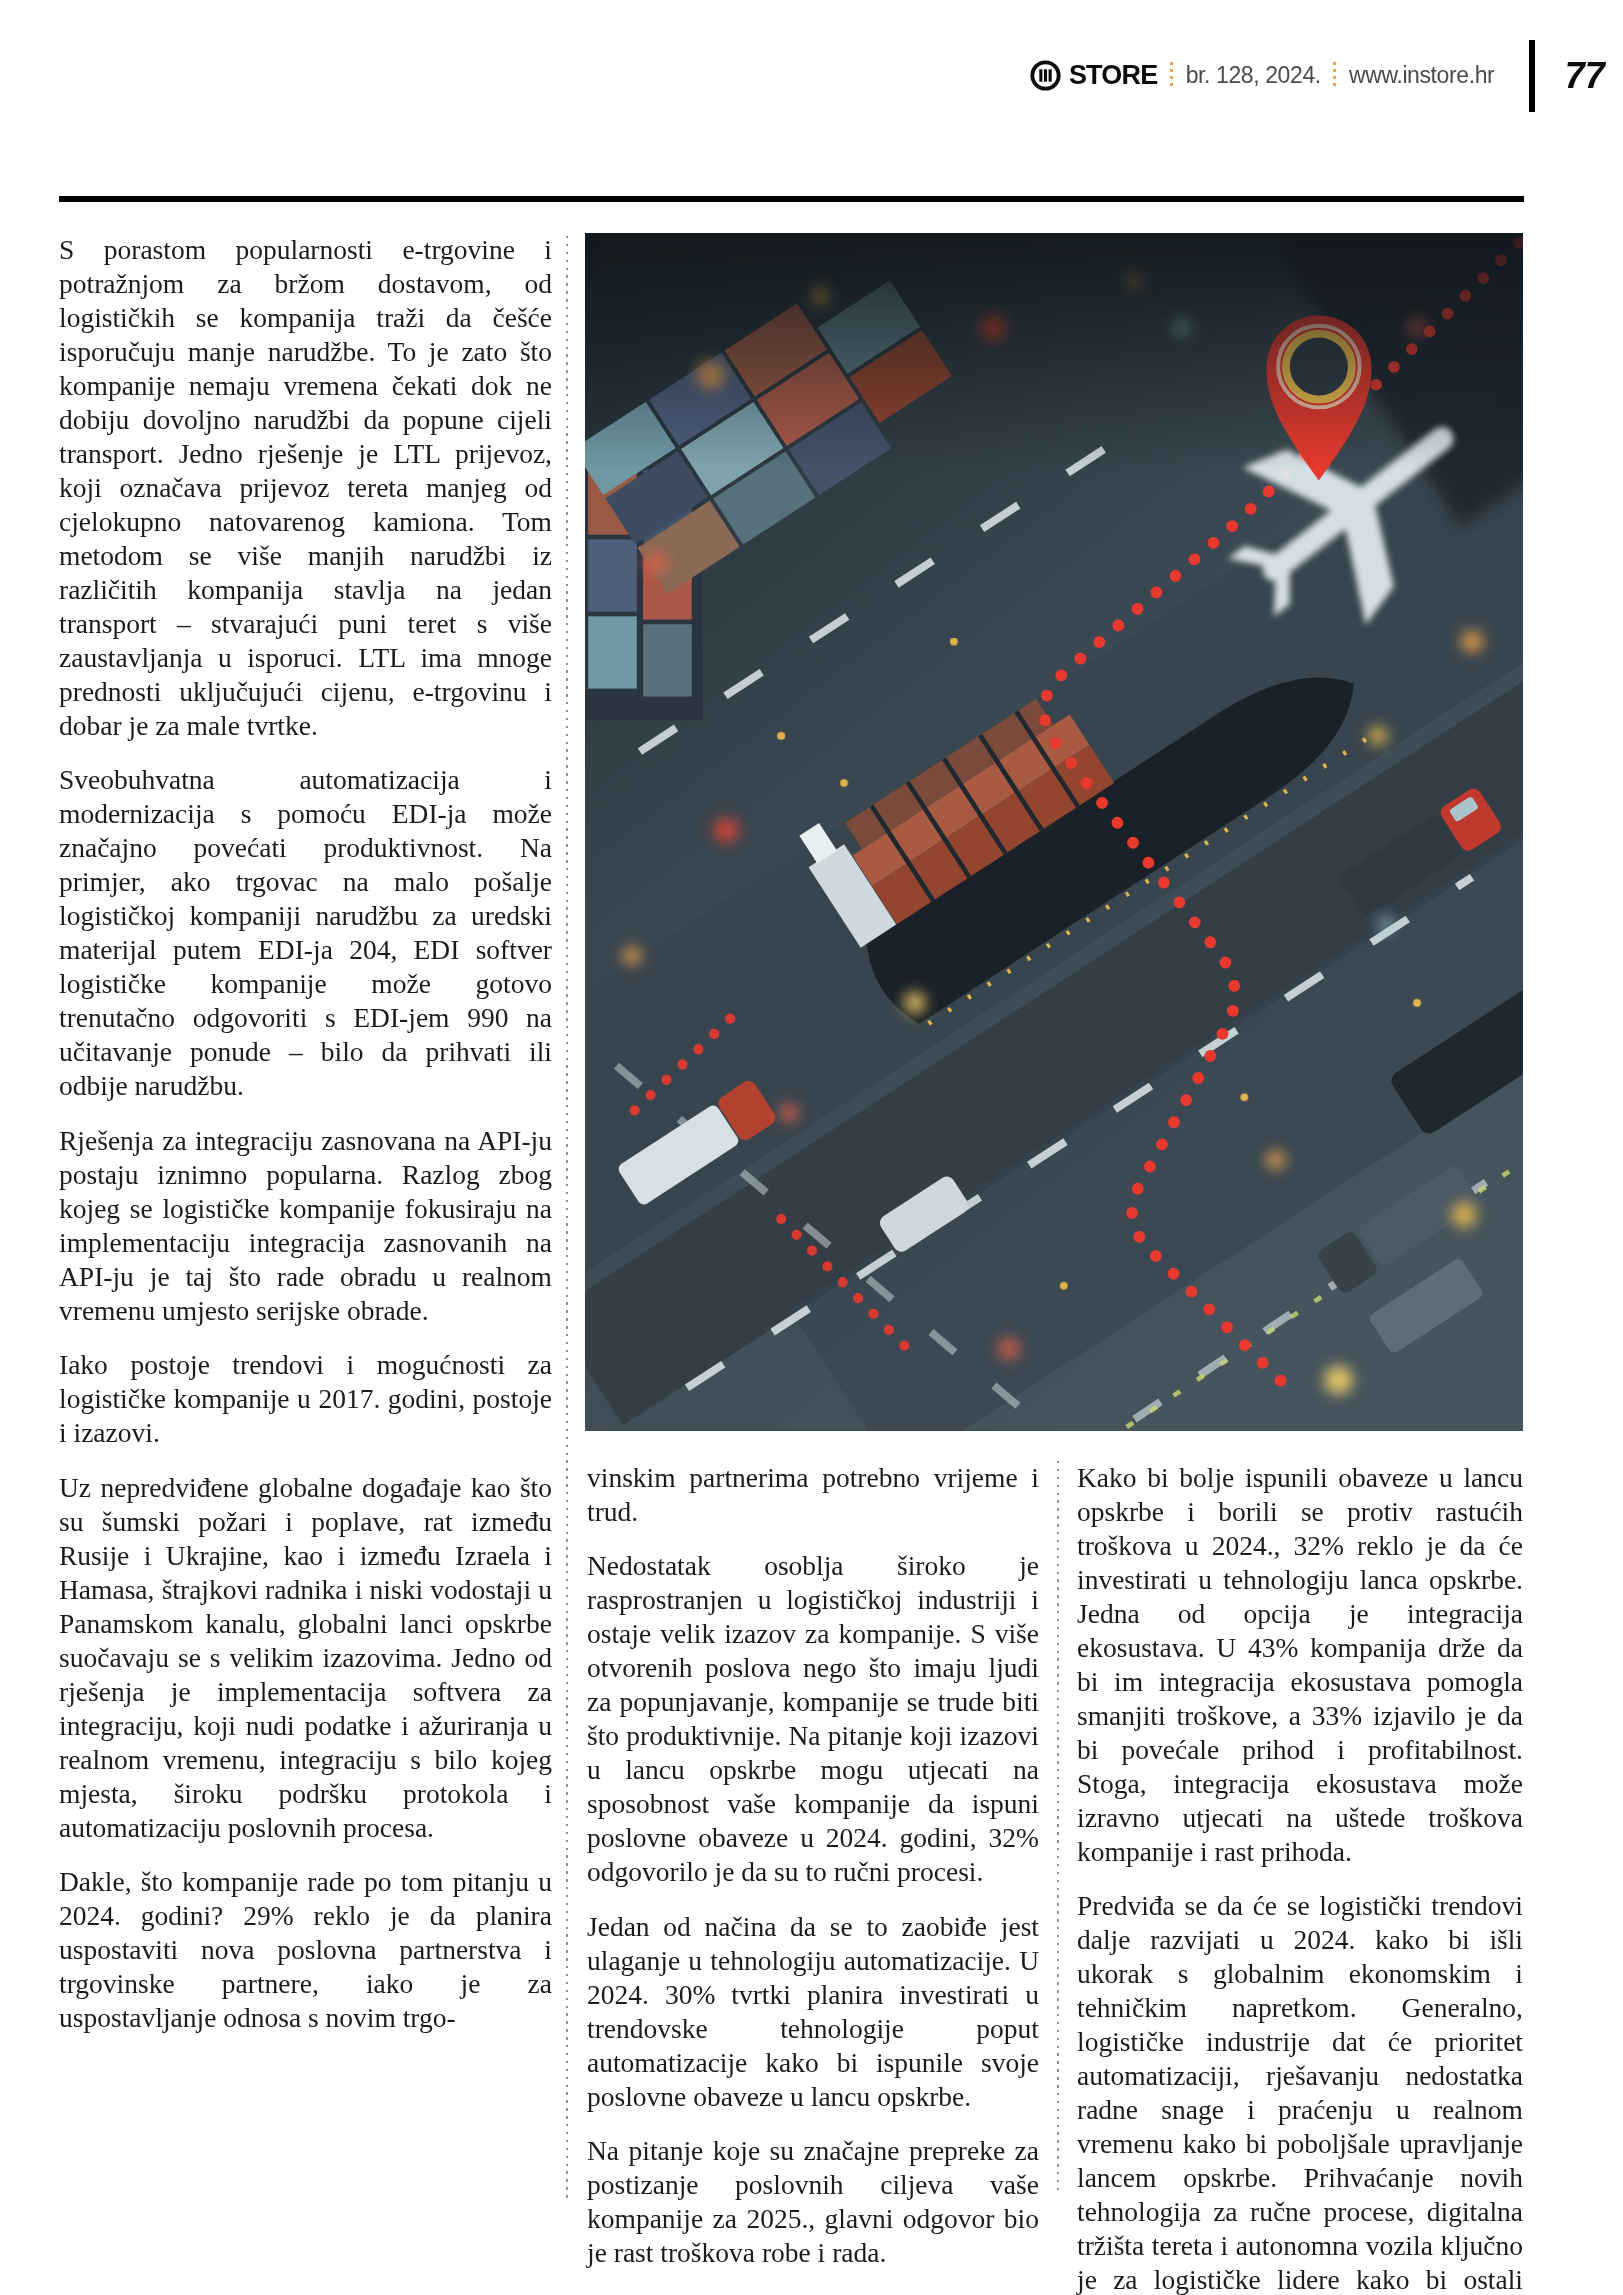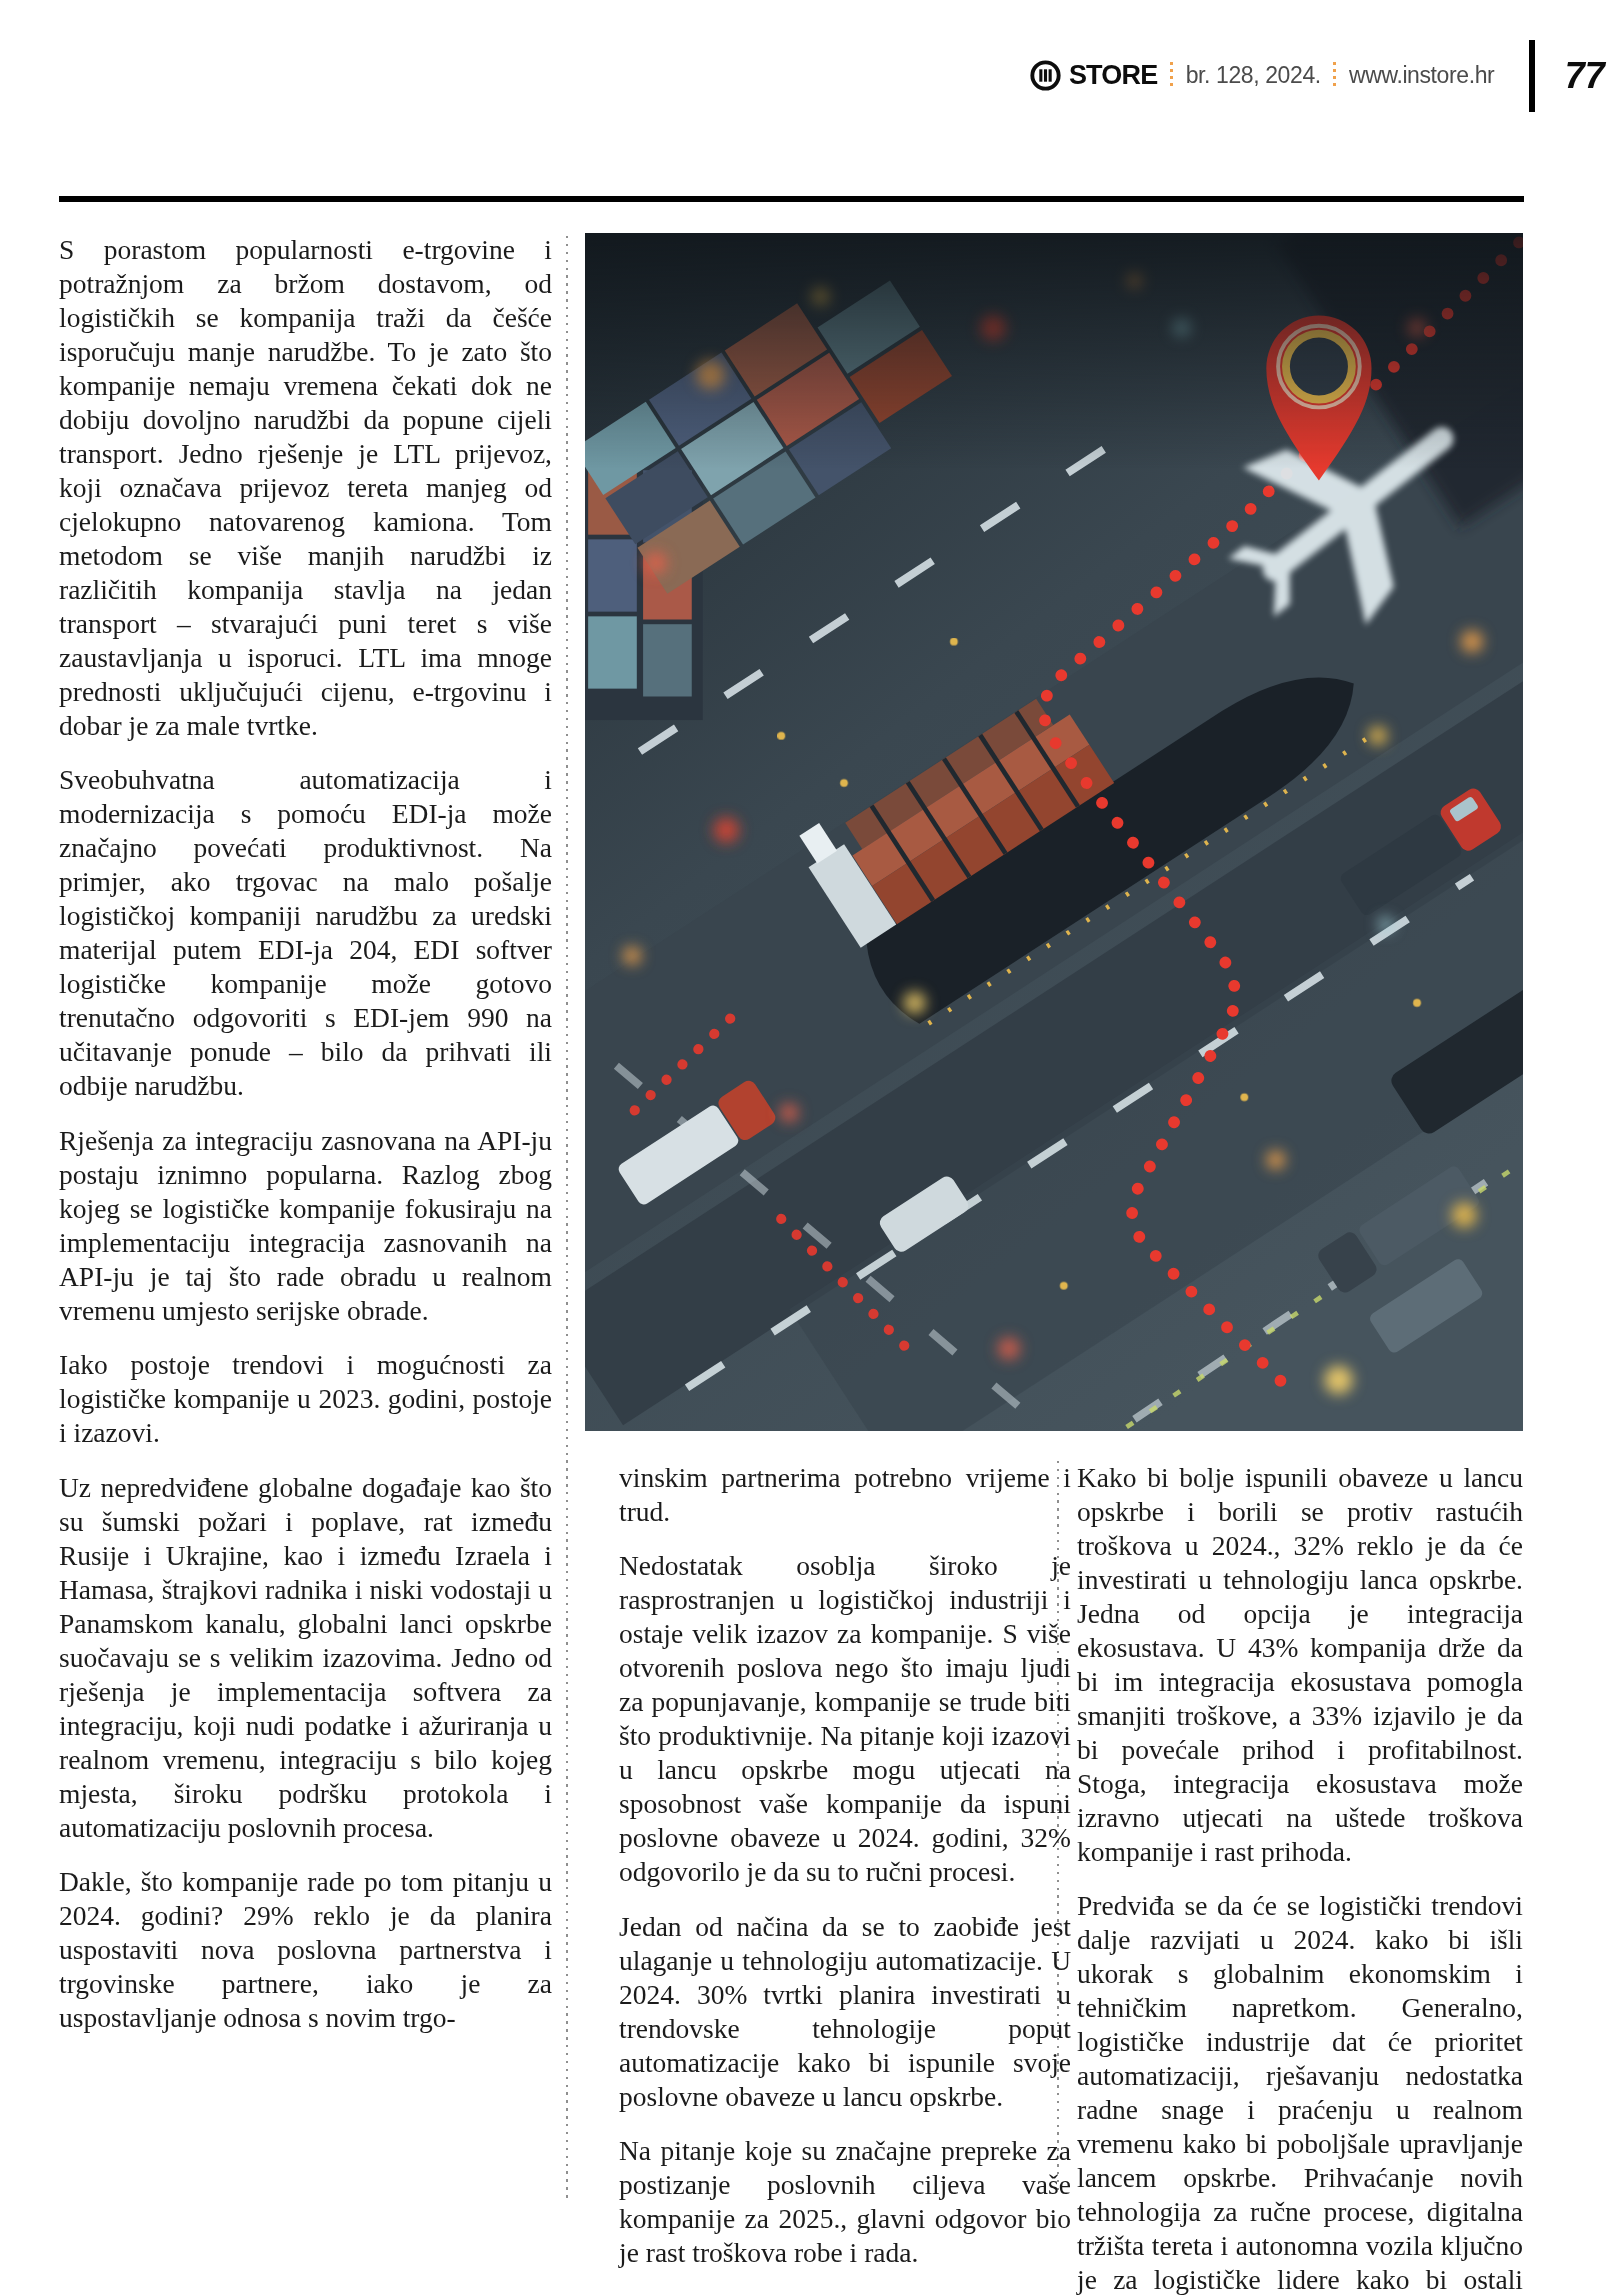--- a/index.html
+++ b/index.html
@@ -21,21 +21,21 @@
   }
   .mast-issue,.mast-site{font-size:23px;color:var(--muted-color,#4b4b4b);letter-spacing:-0.4px;}
   .mast-bar{width:5.5px;height:72px;background:#000;margin:0 30px 0 35px;}
   .mast-page{font-size:36px;font-weight:bold;font-style:italic;color:#0d0d0d;}
   
   .header-rule{position:absolute;left:59px;top:196px;width:1465px;height:5.5px;background:#000;}
   
   .col{position:absolute;text-align:justify;font-size:27.5px;line-height:34px;}
   .col p{margin:0 0 20.4px 0;}
   .col-left{left:59px;top:233px;width:493px;}
-  .col-mid{left:587px;top:1461px;width:452px;margin-left:32px;}
+  .col-mid{left:587px;top:1461px;width:452px;}
   .col-right{left:1077px;top:1461px;width:446px;}
   .subheading{
     font-family:"Liberation Sans", sans-serif;font-weight:bold;font-size:35px;line-height:41px;
     text-align:left;margin:31px 0 23.6px 0;color:#111;
   }
   .vsep{position:absolute;width:2.4px;background:repeating-linear-gradient(to bottom,#8f8f8f 0 2.4px,transparent 2.4px 7.9px);}
   .vsep-1{left:566px;top:236px;height:1963px;}
   .vsep-2{left:1057px;top:1461px;height:734px;}
   
   .photo{position:absolute;left:585px;top:233px;width:938px;height:1198px;overflow:hidden;}
@@ -215,21 +215,21 @@
     </svg>
   </div>
 
   <div class="vsep vsep-1"></div>
   <div class="vsep vsep-2"></div>
 
   <div class="col col-left">
     <p>S porastom popularnosti e-trgovine i potražnjom za bržom dostavom, od logističkih se kompanija traži da češće isporučuju manje narudžbe. To je zato što kompanije nemaju vremena čekati dok ne dobiju dovoljno narudžbi da popune cijeli transport. Jedno rješenje je LTL prijevoz, koji označava prijevoz tereta manjeg od cjelokupno natovarenog kamiona. Tom metodom se više manjih narudžbi iz različitih kompanija stavlja na jedan transport – stvarajući puni teret s više zaustavljanja u isporuci. LTL ima mnoge prednosti uključujući cijenu, e-trgovinu i dobar je za male tvrtke.</p>
     <p>Sveobuhvatna automatizacija i modernizacija s pomoću EDI-ja može značajno povećati produktivnost. Na primjer, ako trgovac na malo pošalje logističkoj kompaniji narudžbu za uredski materijal putem EDI-ja 204, EDI softver logističke kompanije može gotovo trenutačno odgovoriti s EDI-jem 990 na učitavanje ponude – bilo da prihvati ili odbije narudžbu.</p>
     <p>Rješenja za integraciju zasnovana na API-ju postaju iznimno popularna. Razlog zbog kojeg se logističke kompanije fokusiraju na implementaciju integracija zasnovanih na API-ju je taj što rade obradu u realnom vremenu umjesto serijske obrade.</p>
-    <p>Iako postoje trendovi i mogućnosti za logističke kompanije u 2023. godini, postoje i izazovi.</p>
+    <p>Iako postoje trendovi i mogućnosti za logističke kompanije u 2017. godini, postoje i izazovi.</p>
     <p>Uz nepredviđene globalne događaje kao što su šumski požari i poplave, rat između Rusije i Ukrajine, kao i između Izraela i Hamasa, štrajkovi radnika i niski vodostaji u Panamskom kanalu, globalni lanci opskrbe suočavaju se s velikim izazovima. Jedno od rješenja je implementacija softvera za integraciju, koji nudi podatke i ažuriranja u realnom vremenu, integraciju s bilo kojeg mjesta, široku podršku protokola i automatizaciju poslovnih procesa.</p>
     <p>Dakle, što kompanije rade po tom pitanju u 2024. godini? 29% reklo je da planira uspostaviti nova poslovna partnerstva i trgovinske partnere, iako je za uspostavljanje odnosa s novim trgo-</p>
   </div>
 
   <div class="col col-mid">
     <p>vinskim partnerima potrebno vrijeme i trud.</p>
     <p>Nedostatak osoblja široko je rasprostranjen u logističkoj industriji i ostaje velik izazov za kompanije. S više otvorenih poslova nego što imaju ljudi za popunjavanje, kompanije se trude biti što produktivnije. Na pitanje koji izazovi u lancu opskrbe mogu utjecati na sposobnost vaše kompanije da ispuni poslovne obaveze u 2024. godini, 32% odgovorilo je da su to ručni procesi.</p>
     <p>Jedan od načina da se to zaobiđe jest ulaganje u tehnologiju automatizacije. U 2024. 30% tvrtki planira investirati u trendovske tehnologije poput automatizacije kako bi ispunile svoje poslovne obaveze u lancu opskrbe.</p>
     <p>Na pitanje koje su značajne prepreke za postizanje poslovnih ciljeva vaše kompanije za 2025., glavni odgovor bio je rast troškova robe i rada.</p>
   </div>

